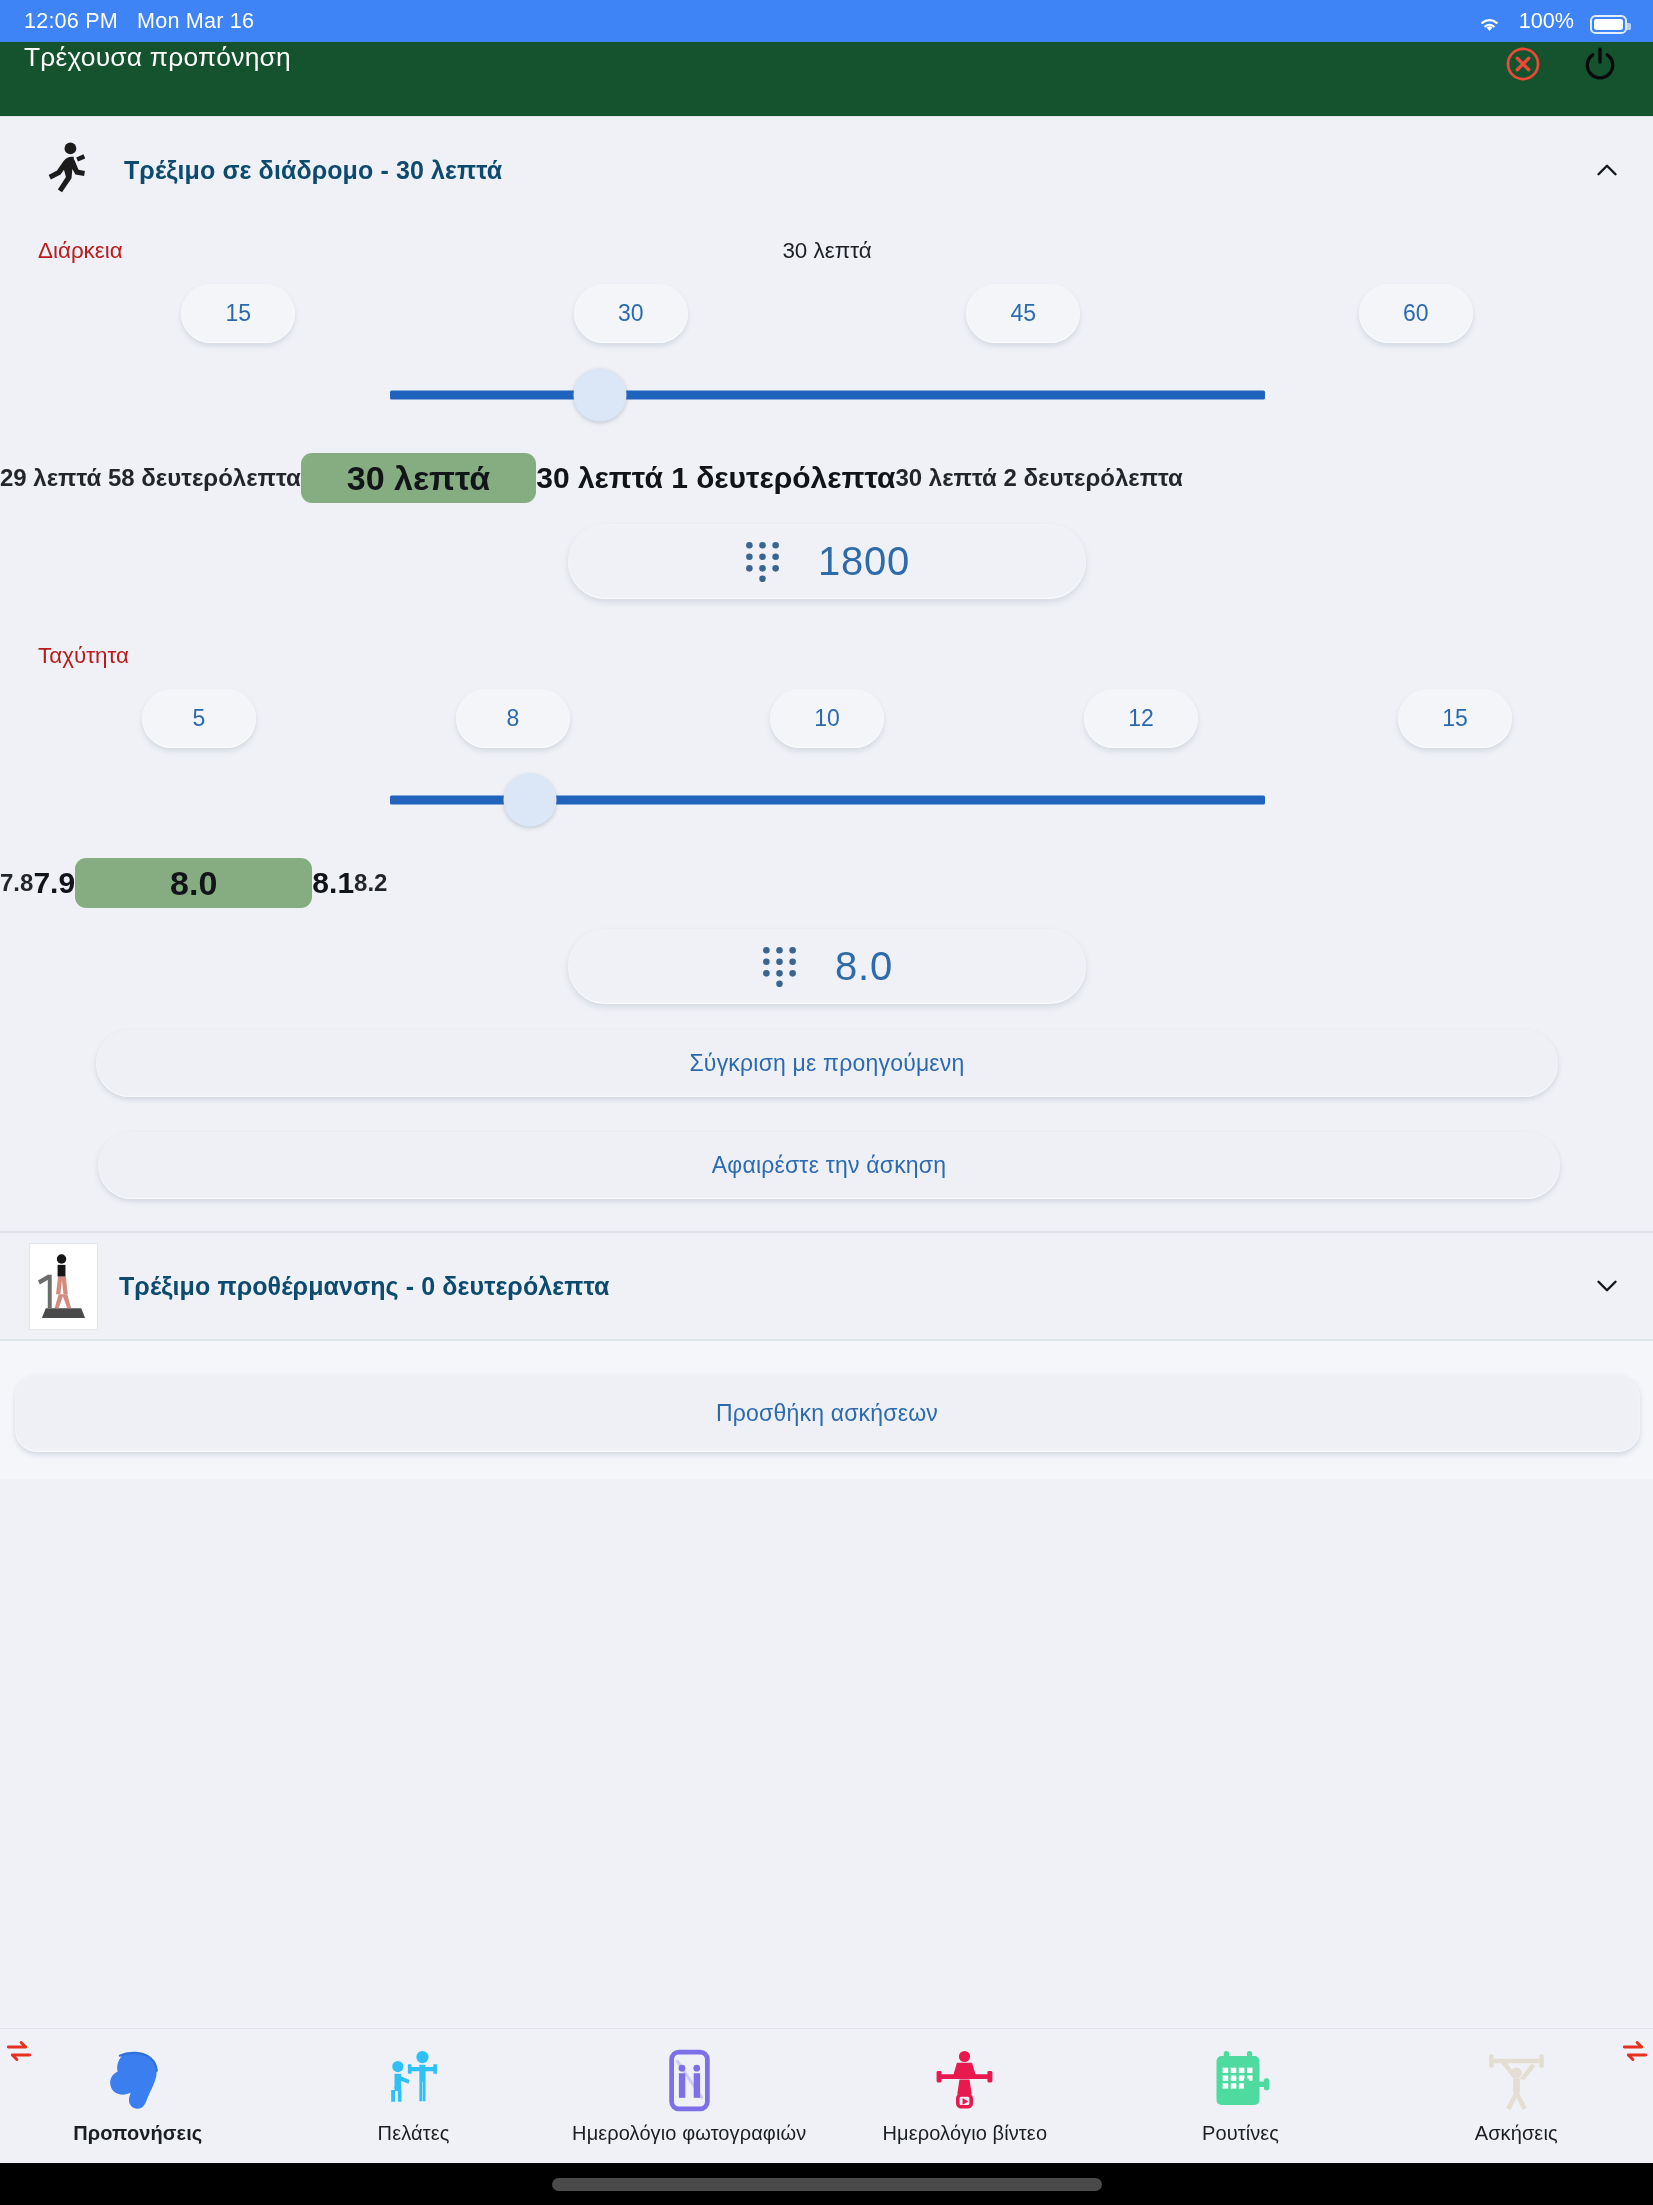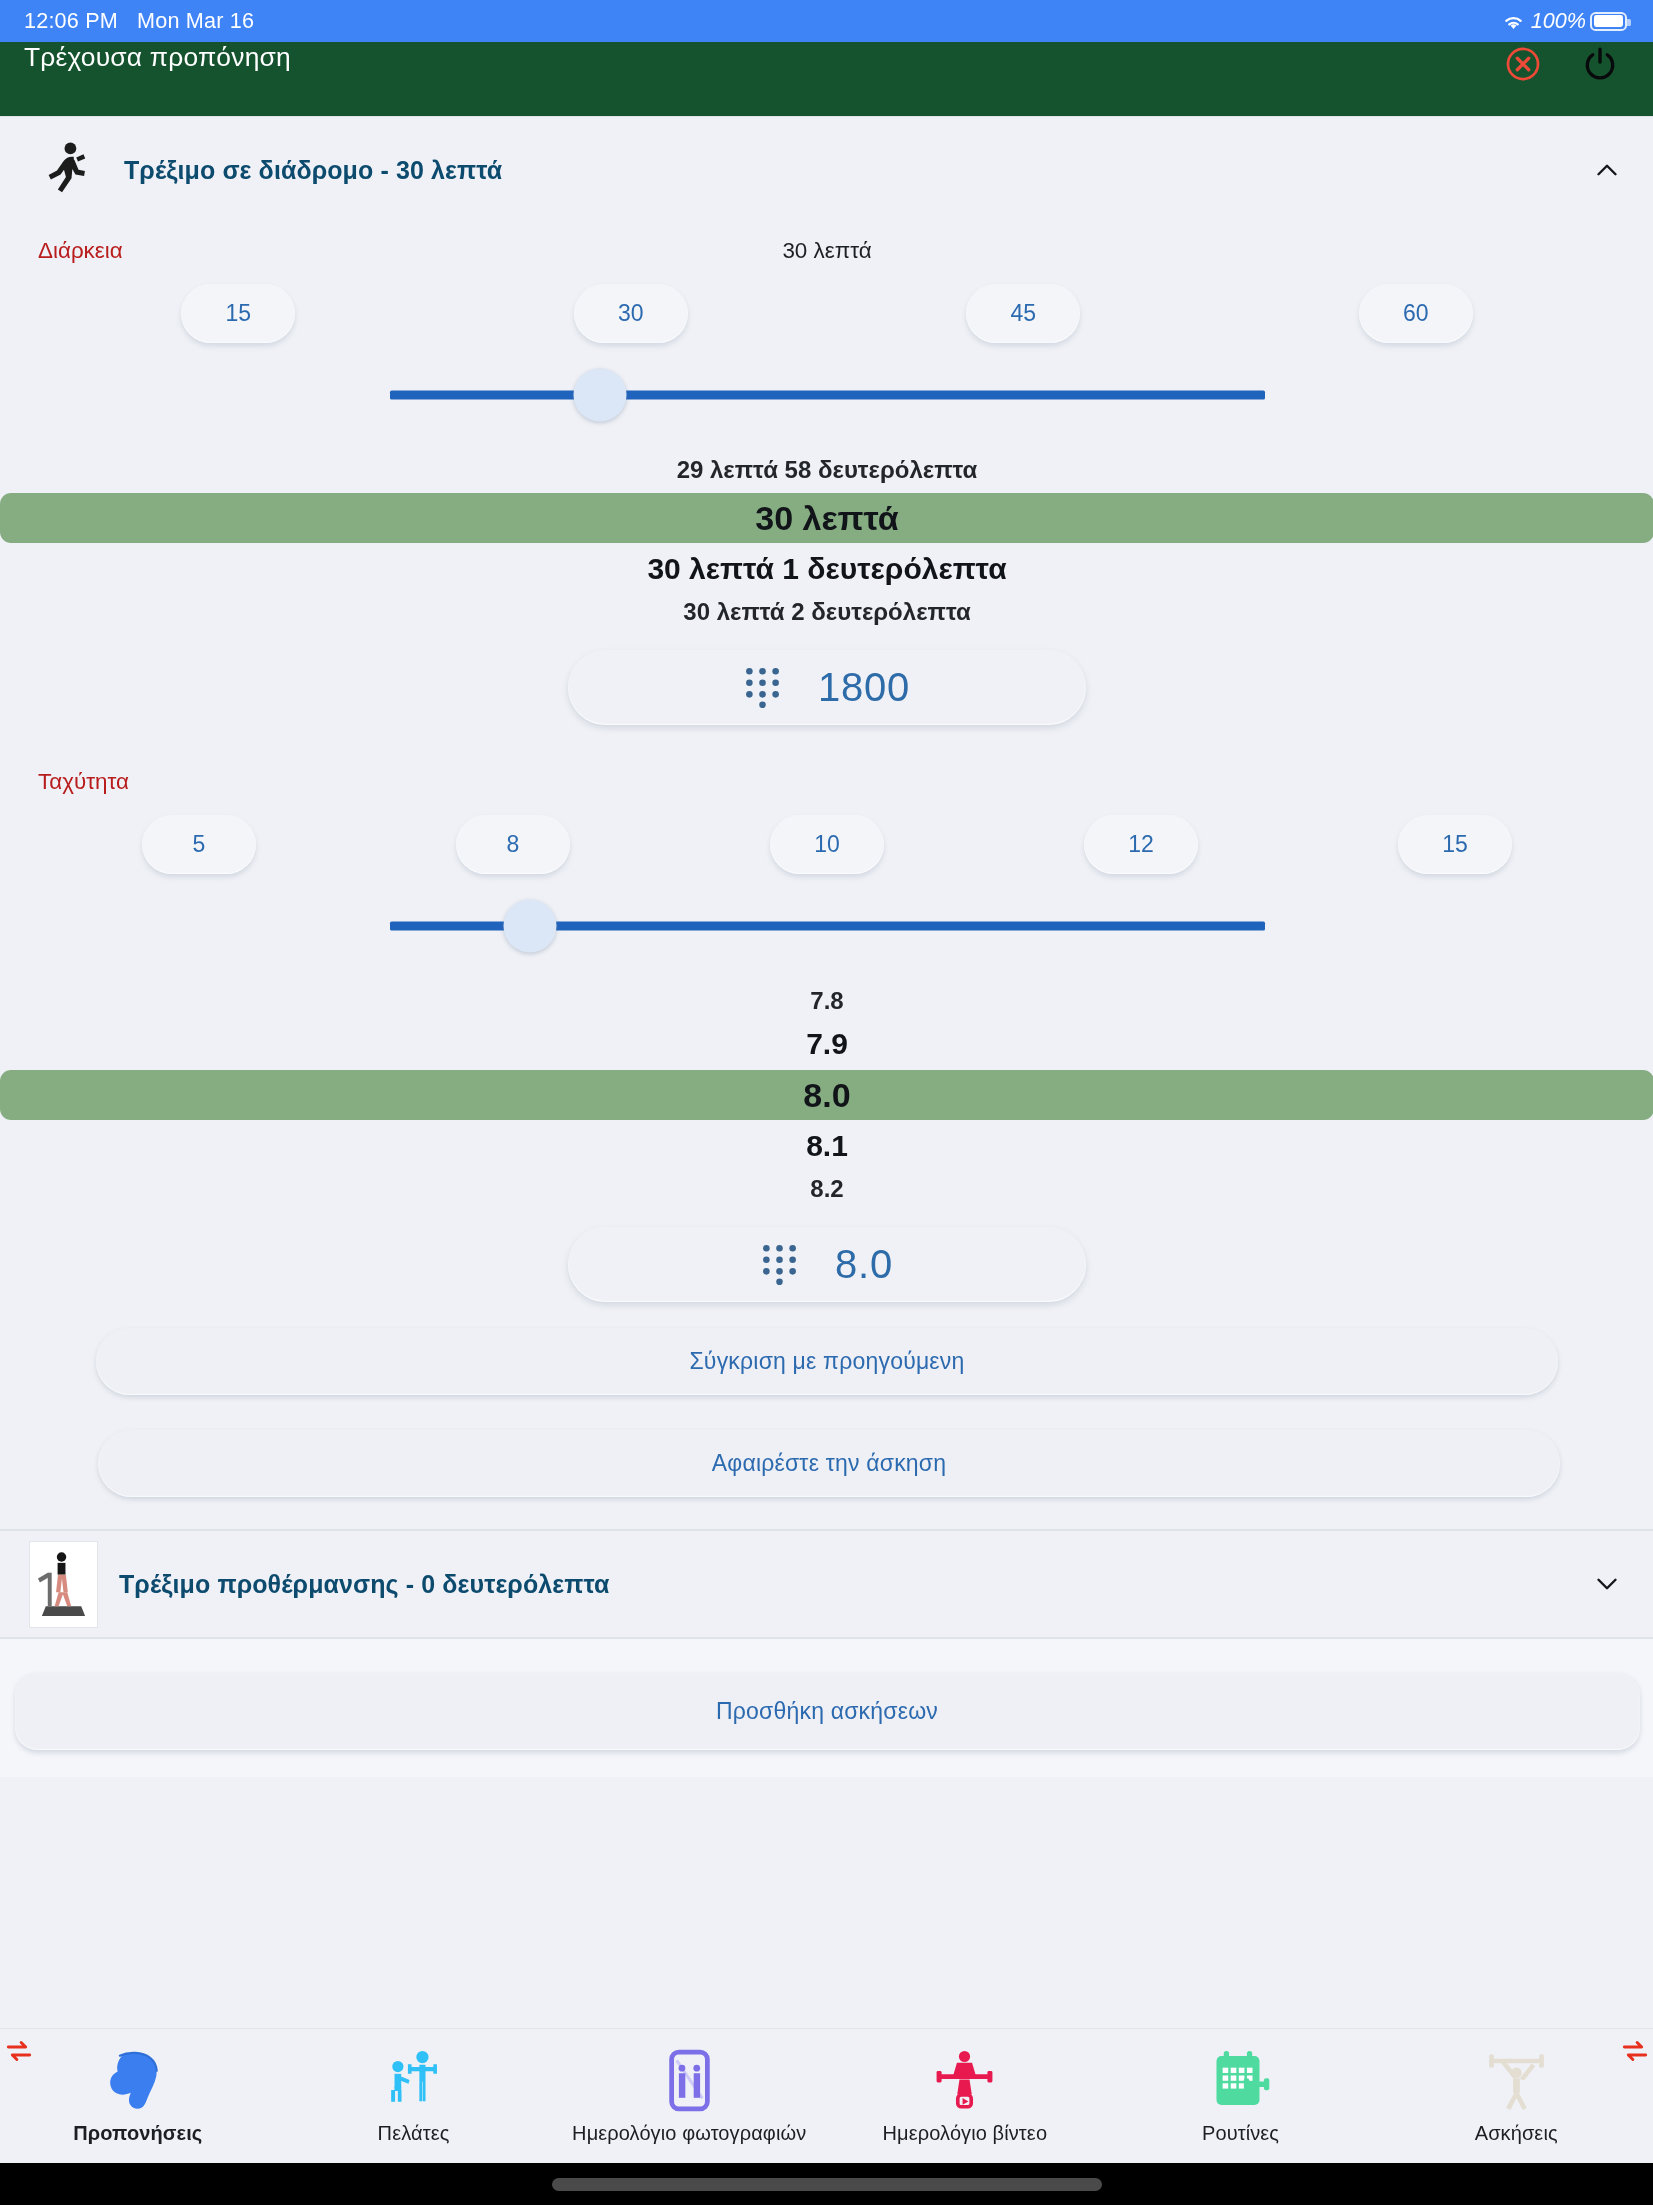--- a/index.html
+++ b/index.html
@@ -25,21 +25,21 @@
     background: #3f84f6;
     display: flex;
     align-items: center;
     padding: 0 27px 0 24px;
     flex: 0 0 auto;
     color: #fff;
   }
   .sb-left { display: flex; align-items: center; gap: 19px; }
   .sb-time { font-size: 21.6px; letter-spacing: 0.2px; }
   .sb-date { font-size: 21.6px; letter-spacing: 0.2px; }
-  .sb-right { margin-left: auto; display: flex; align-items: center; gap: 4px; font-style: italic; }
+  .sb-right { margin-left: auto; display: flex; align-items: flex-end; gap: 16px; }
   .sb-pct { font-size: 21.6px; }
   .wifi-ic { width: 27px; height: 21px; display:block; }
   .batt {
     width: 37px; height: 19px;
     border: 2.4px solid rgba(255,255,255,.85);
     border-radius: 5.6px;
     position: relative;
     padding: 1.6px;
   }
   .batt::after {
@@ -182,21 +182,22 @@
     border-radius: 50%;
     background: #dbe6f6;
     transform: translate(-50%, -50%);
     box-shadow: 0 1.6px 4px rgba(110,125,150,.35);
     cursor: pointer;
   }
 
   
   .wheel {
     display: flex;
-    flex-direction: column;
+    flex-direction: row;
+    align-items: center;
     padding: 11.2px 0 9.6px 0;
   }
   .wheel-row {
     display: flex;
     align-items: center;
     justify-content: center;
     color: #111418;
     font-weight: 700;
     white-space: nowrap;
     cursor: pointer;

